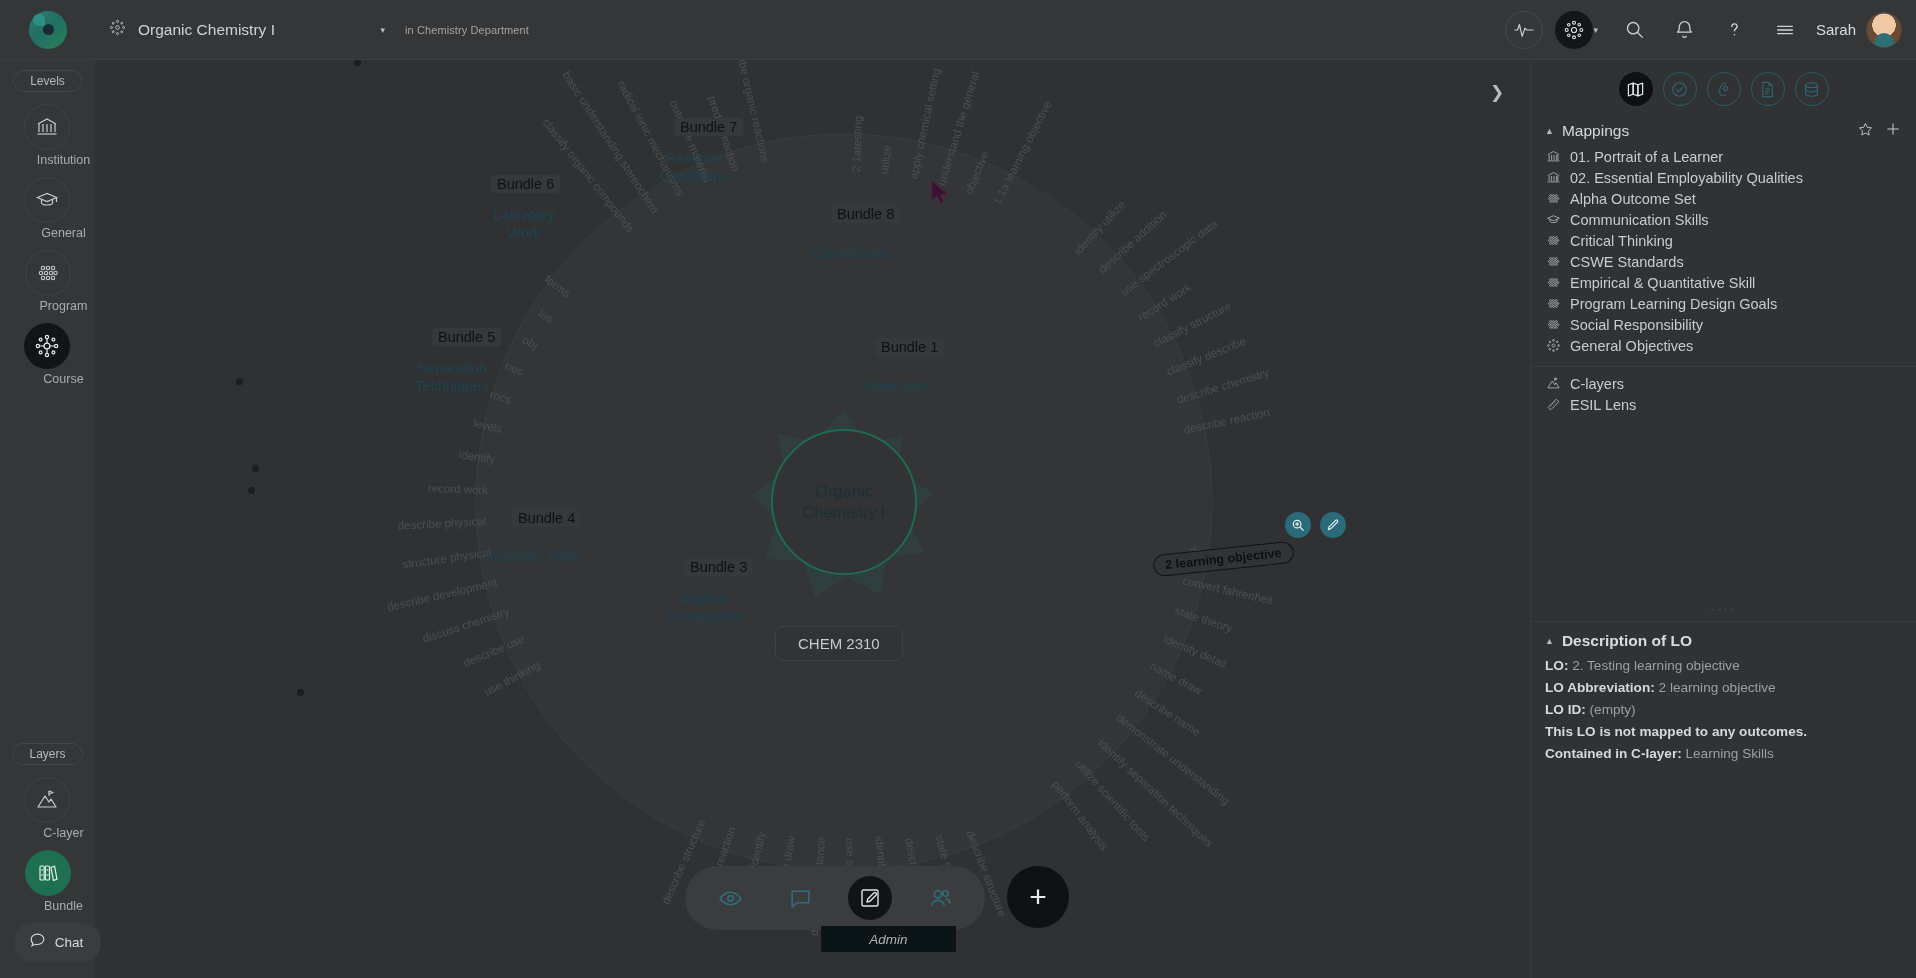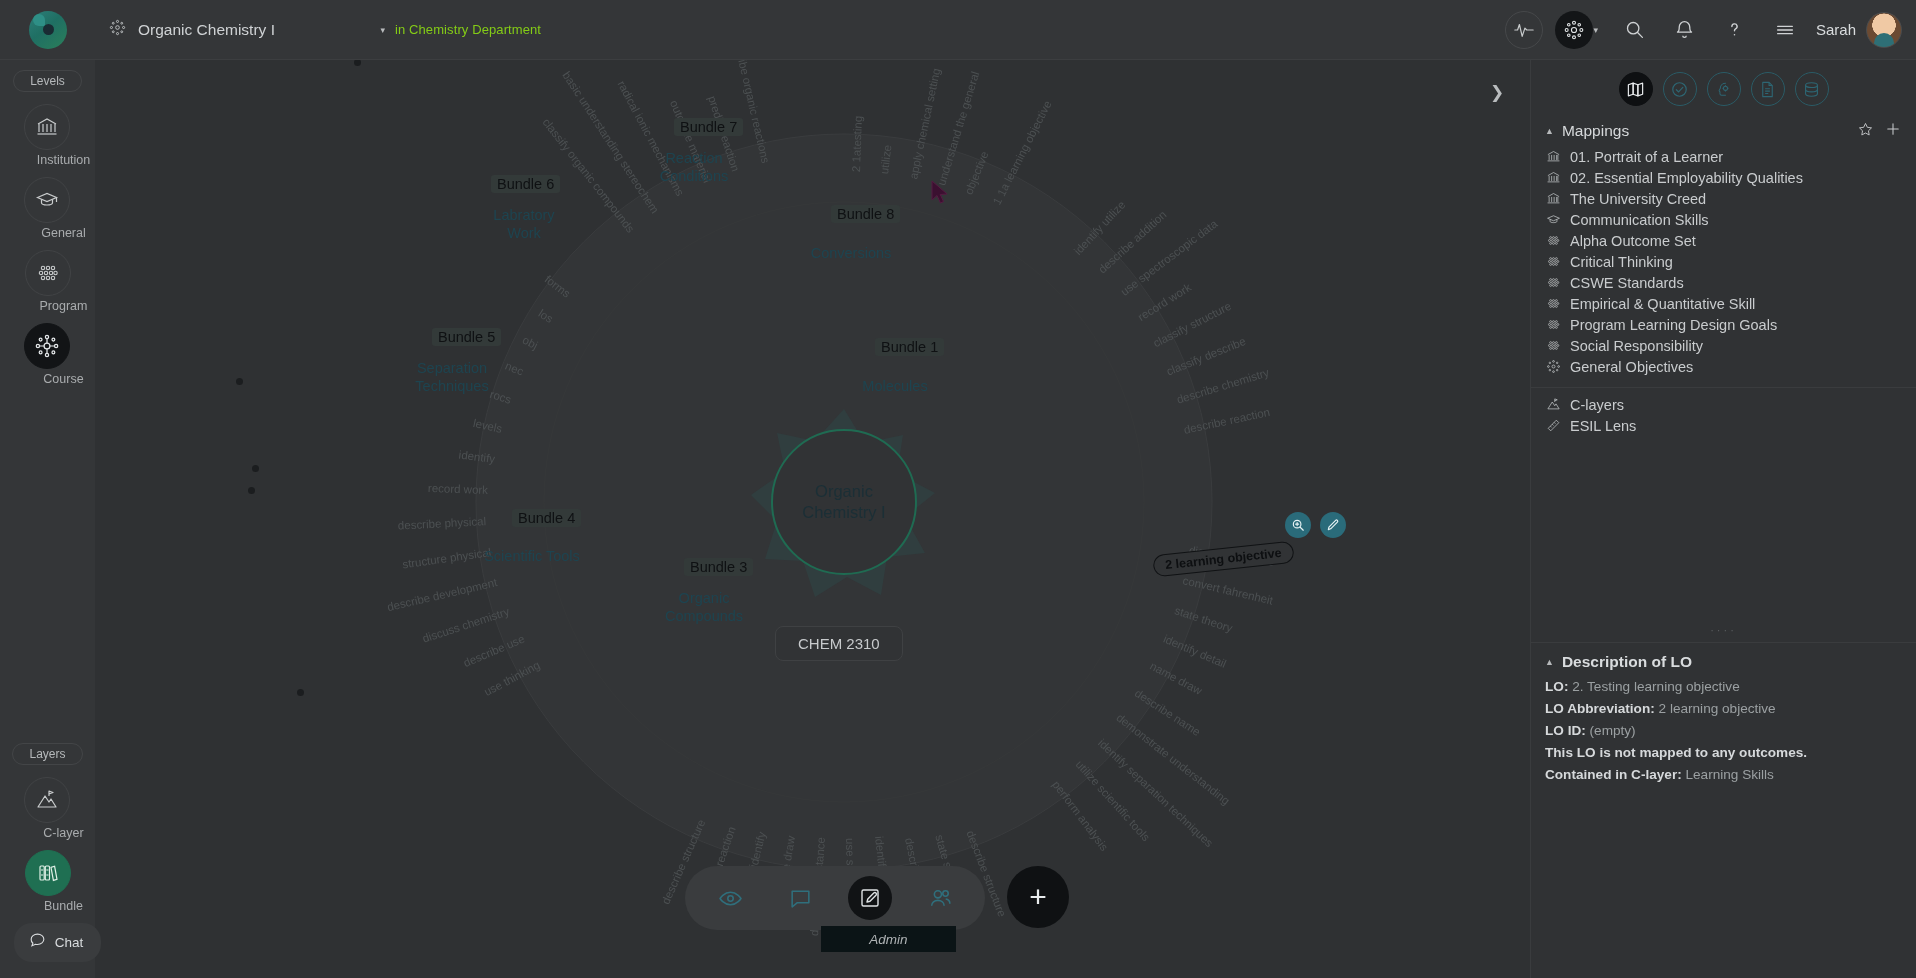--- a/index.html
+++ b/index.html
@@ -32,21 +32,21 @@
   .logo::before {
     content:""; position:absolute; left:4px; top:3px; width:12px;height:12px;
     border-radius:50% 50% 0 50%; background:#2e8f86;
   }
   .course-select {
     display:flex; align-items:center; gap:12px;
     width:300px; height:60px; padding-left:14px; cursor:pointer;
   }
   .course-select .cs-label { font-size:15.5px; color:#cfd2d4; }
   .caret-dn { margin-left:auto; margin-right:10px; font-size:9px; color:#b9bcbe; }
-  .ctx-title { font-size:13px; color:#84cc16; letter-spacing:.1px; }
+  .ctx-title { font-size:11px; color:#a3a3a3; margin-left:10px; letter-spacing:.1px; }
   .topbar-right { margin-left:auto; display:flex; align-items:center; gap:0; padding-right:14px; }
   .tb-icon {
     width:50px; height:60px; display:flex; align-items:center; justify-content:center;
     cursor:pointer; color:#cfd2d4;
   }
   .pulse-circle {
     width:38px;height:38px;border-radius:50%;border:1px solid #46484a;
     display:flex;align-items:center;justify-content:center;
   }
   .gear-dark {
@@ -602,56 +602,46 @@
             <svg width="15" height="15" viewBox="0 0 24 24" fill="none" stroke="#c2c5c7" stroke-width="1.2">
               <path d="M3 9 12 4l9 5"></path>
               <path d="M5 9.5v8M9 9.5v8M13 9.5v8M17 9.5v8M19 9.5v8"></path>
               <path d="M2.5 19h19"></path>
             </svg>
           </span>
           <span>02. Essential Employability Qualities</span>
         </div>
         <div class="rp-row">
           <span class="rp-ico">
-            <svg width="15" height="15" viewBox="0 0 24 24" fill="none" stroke="#c2c5c7" stroke-width="1.2">
-              <path d="M3 9 12 4l9 5"></path>
-              <path d="M5 9.5v8M9 9.5v8M13 9.5v8M17 9.5v8M19 9.5v8"></path>
-              <path d="M2.5 19h19"></path>
-            </svg>
-          </span>
-          <span>The University Creed</span>
-        </div>
-        <div class="rp-row">
-          <span class="rp-ico">
-            <svg width="15" height="15" viewBox="0 0 24 24" fill="none" stroke="#c2c5c7" stroke-width="1.2">
-              <path d="M2.5 10 12 6l9.5 4L12 14z"></path>
-              <path d="M6.5 12v3c0 1.2 2.5 2 5.5 2s5.5-.8 5.5-2v-3"></path>
-            </svg>
-          </span>
-          <span>Communication Skills</span>
-        </div>
-        <div class="rp-row">
-          <span class="rp-ico">
             <svg width="15" height="15" viewBox="0 0 26 26" fill="none" stroke="#c2c5c7" stroke-width="1.2">
               <circle cx="8" cy="8" r="1.7"></circle>
               <circle cx="13" cy="8" r="1.7"></circle>
               <circle cx="18" cy="8" r="1.7"></circle>
               <circle cx="6" cy="13" r="1.7"></circle>
               <circle cx="11" cy="13" r="1.7"></circle>
               <circle cx="16" cy="13" r="1.7"></circle>
               <circle cx="20.5" cy="13" r="1.7"></circle>
               <circle cx="8" cy="18" r="1.7"></circle>
               <circle cx="13" cy="18" r="1.7"></circle>
               <circle cx="18" cy="18" r="1.7"></circle>
             </svg>
           </span>
           <span>Alpha Outcome Set</span>
         </div>
         <div class="rp-row">
           <span class="rp-ico">
+            <svg width="15" height="15" viewBox="0 0 24 24" fill="none" stroke="#c2c5c7" stroke-width="1.2">
+              <path d="M2.5 10 12 6l9.5 4L12 14z"></path>
+              <path d="M6.5 12v3c0 1.2 2.5 2 5.5 2s5.5-.8 5.5-2v-3"></path>
+            </svg>
+          </span>
+          <span>Communication Skills</span>
+        </div>
+        <div class="rp-row">
+          <span class="rp-ico">
             <svg width="15" height="15" viewBox="0 0 26 26" fill="none" stroke="#c2c5c7" stroke-width="1.2">
               <circle cx="8" cy="8" r="1.7"></circle>
               <circle cx="13" cy="8" r="1.7"></circle>
               <circle cx="18" cy="8" r="1.7"></circle>
               <circle cx="6" cy="13" r="1.7"></circle>
               <circle cx="11" cy="13" r="1.7"></circle>
               <circle cx="16" cy="13" r="1.7"></circle>
               <circle cx="20.5" cy="13" r="1.7"></circle>
               <circle cx="8" cy="18" r="1.7"></circle>
               <circle cx="13" cy="18" r="1.7"></circle>

